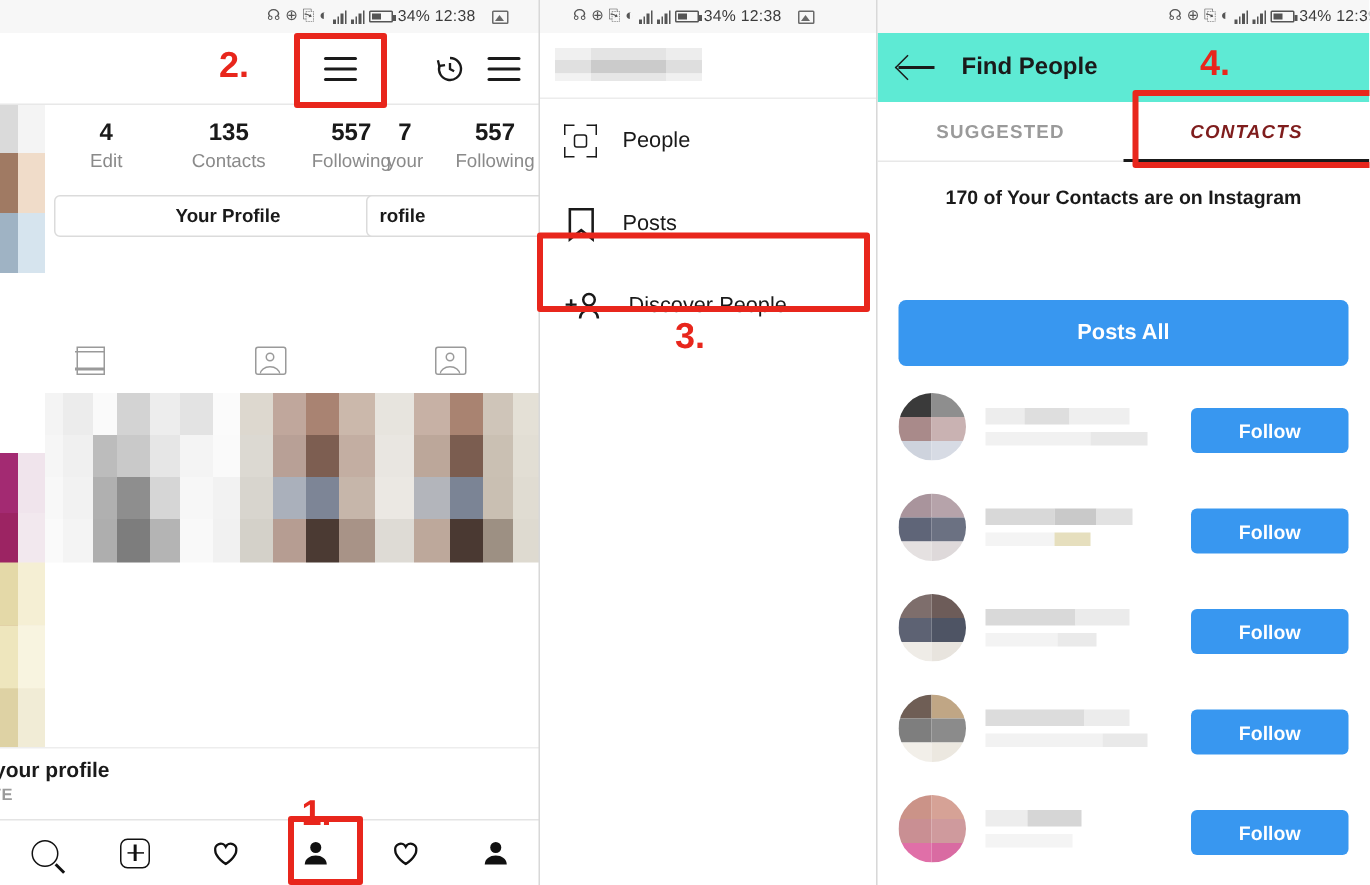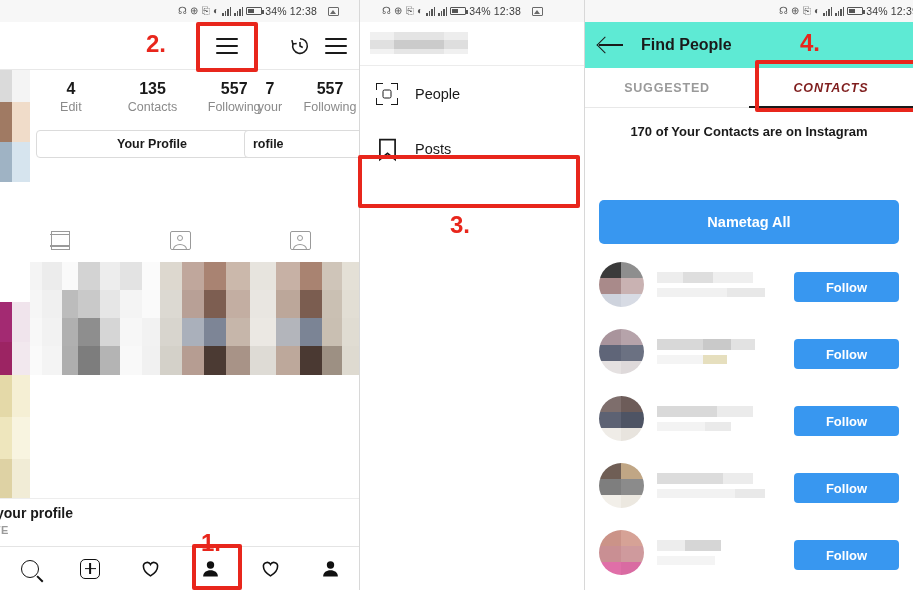--- a/index.html
+++ b/index.html
@@ -502,20 +502,31 @@
         <span class="mlabel">People</span>
       </div>
       <div class="menu-row">
         <span class="ic-saved-wrap">
           <svg width="19" height="24" viewBox="0 0 20 25" fill="none" stroke="#1a1a1a" stroke-width="1.8">
               <path d="M2 1.5h16v21l-8-6.4-8 6.4z"></path>
             </svg>
         </span>
         <span class="mlabel">Posts</span>
       </div>
+      <div class="menu-row">
+        <span class="ic-discover">
+          <svg width="26" height="22" viewBox="0 0 28 24" fill="none" stroke="#1a1a1a" stroke-width="1.8">
+            <line x1="1" y1="11" x2="9" y2="11"></line>
+              <line x1="5" y1="7" x2="5" y2="15"></line>
+            <circle cx="18" cy="7.5" r="4.2"></circle>
+              <path d="M11.5 21c0-3.7 2.9-6 6.5-6s6.5 2.3 6.5 6"></path>
+          </svg>
+        </span>
+        <span class="mlabel">Discover People</span>
+      </div>
     </div>
 
     <div class="panel-sep" style="left:224px"></div>
   </div>
 
   <div class="panel" id="panel-find">
     <div class="statusbar">
       <div class="sb-icons" style="margin-left:194px;">
         <span class="sb-glyph">☊</span>
         <span class="sb-glyph">⊕</span>
@@ -545,21 +556,21 @@
       <span class="ic-back"></span>
       <span class="fp-title">Find People</span>
     </div>
 
     <div class="fp-tabs">
       <div class="fp-tab inactive">SUGGESTED</div>
       <div class="fp-tab active">CONTACTS</div>
     </div>
 
     <div class="fp-headline">170 of Your Contacts are on Instagram</div>
-    <div class="follow-all">Nametag All</div>
+    <div class="follow-all">Posts All</div>
 
     <div class="contact-row" style="top:256px">
       <div class="avatar-pix">
         <div class="pxrow">
             <i style="width:22px;height:16px;background:#3a3a3a"></i>
             <i style="width:23px;height:16px;background:#8e8e8e"></i>
           </div>
         <div class="pxrow">
             <i style="width:22px;height:16px;background:#a98a8a"></i>
             <i style="width:23px;height:16px;background:#c9b2b2"></i>

